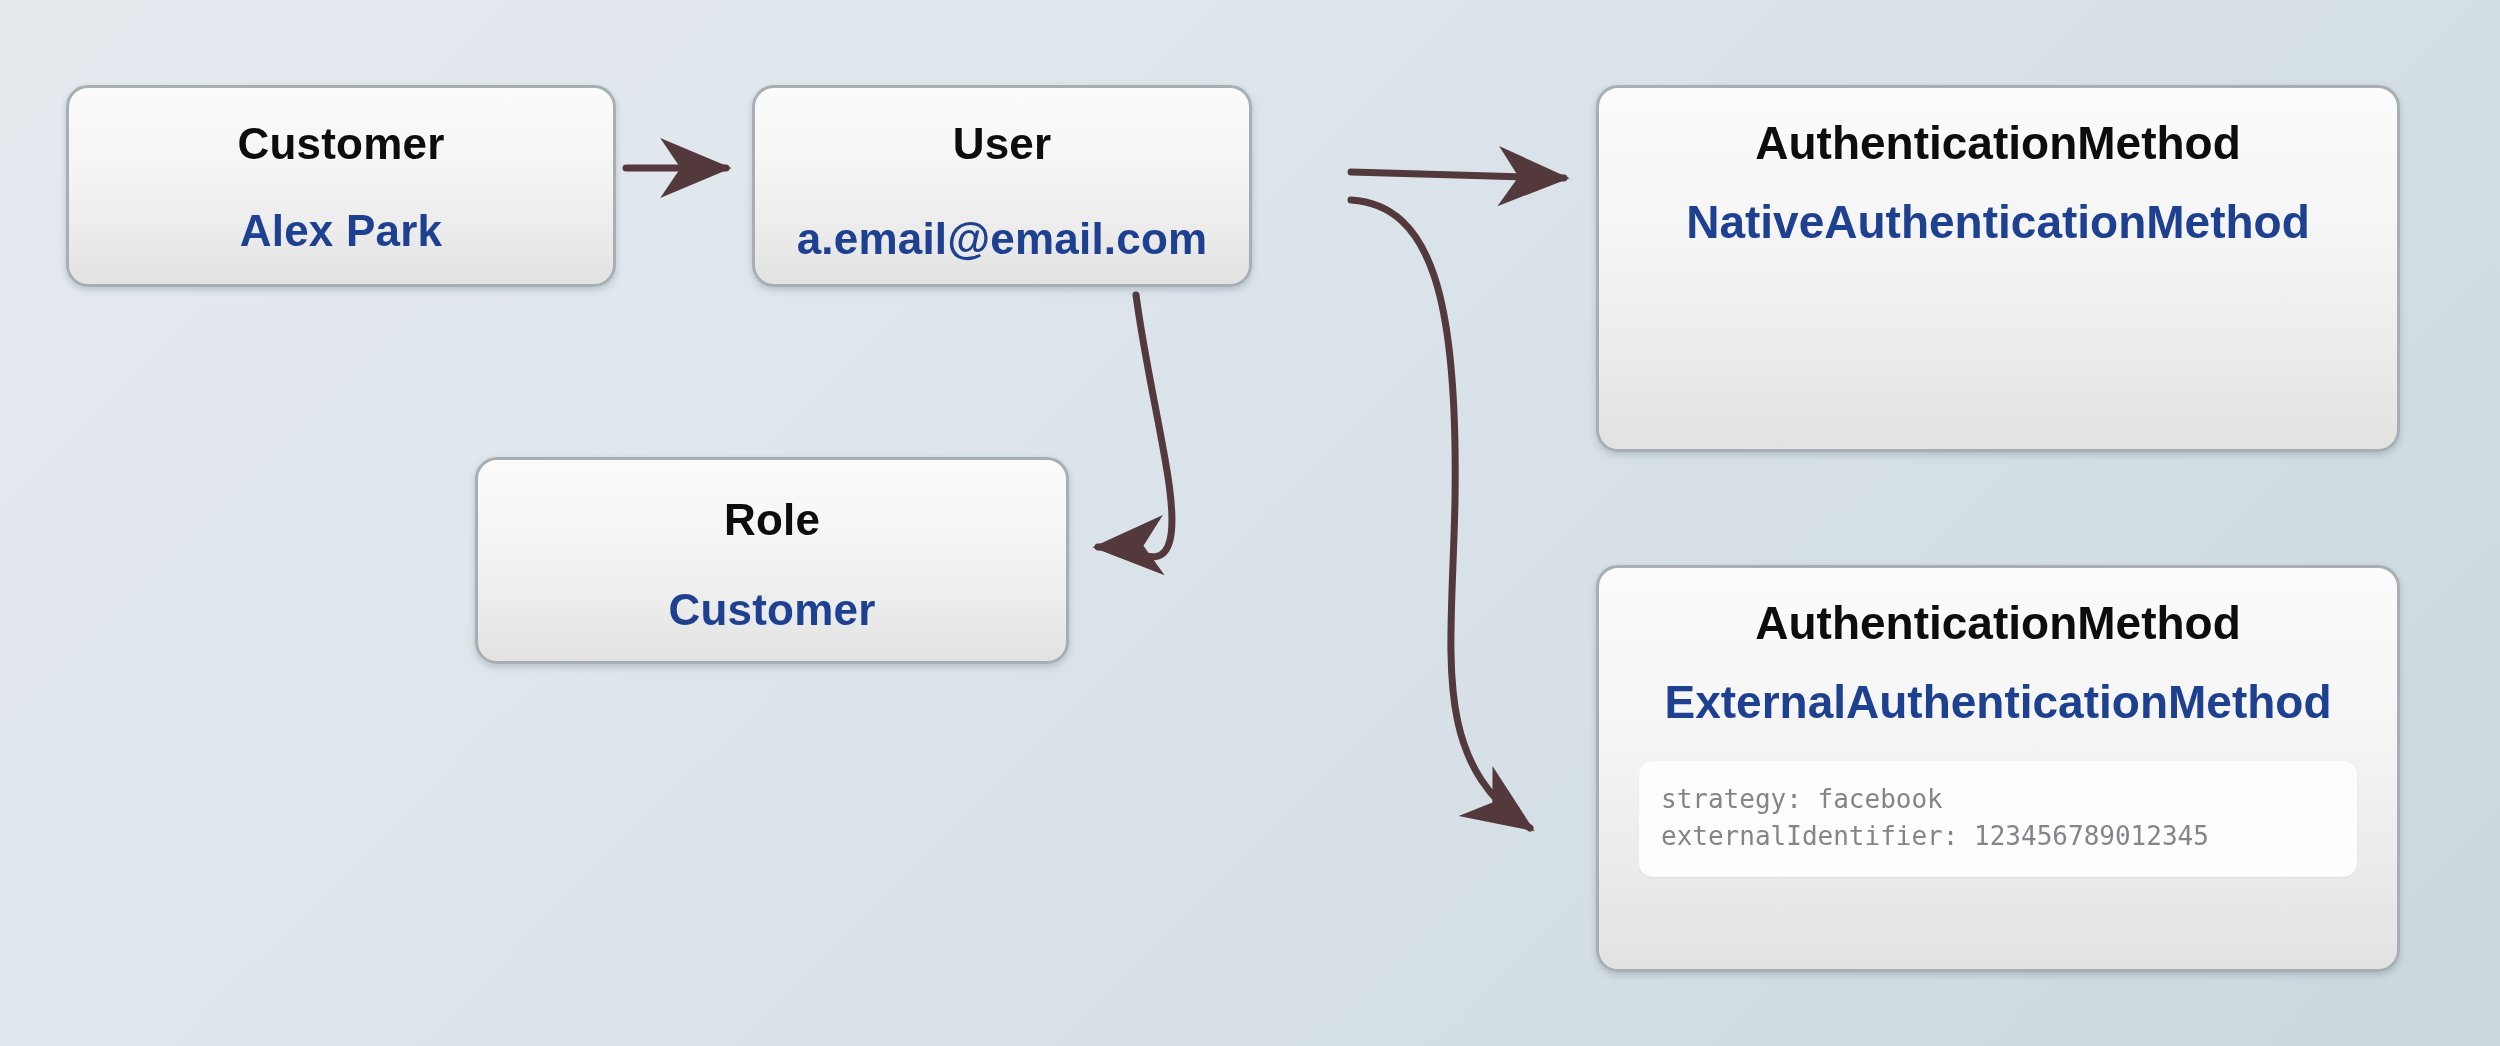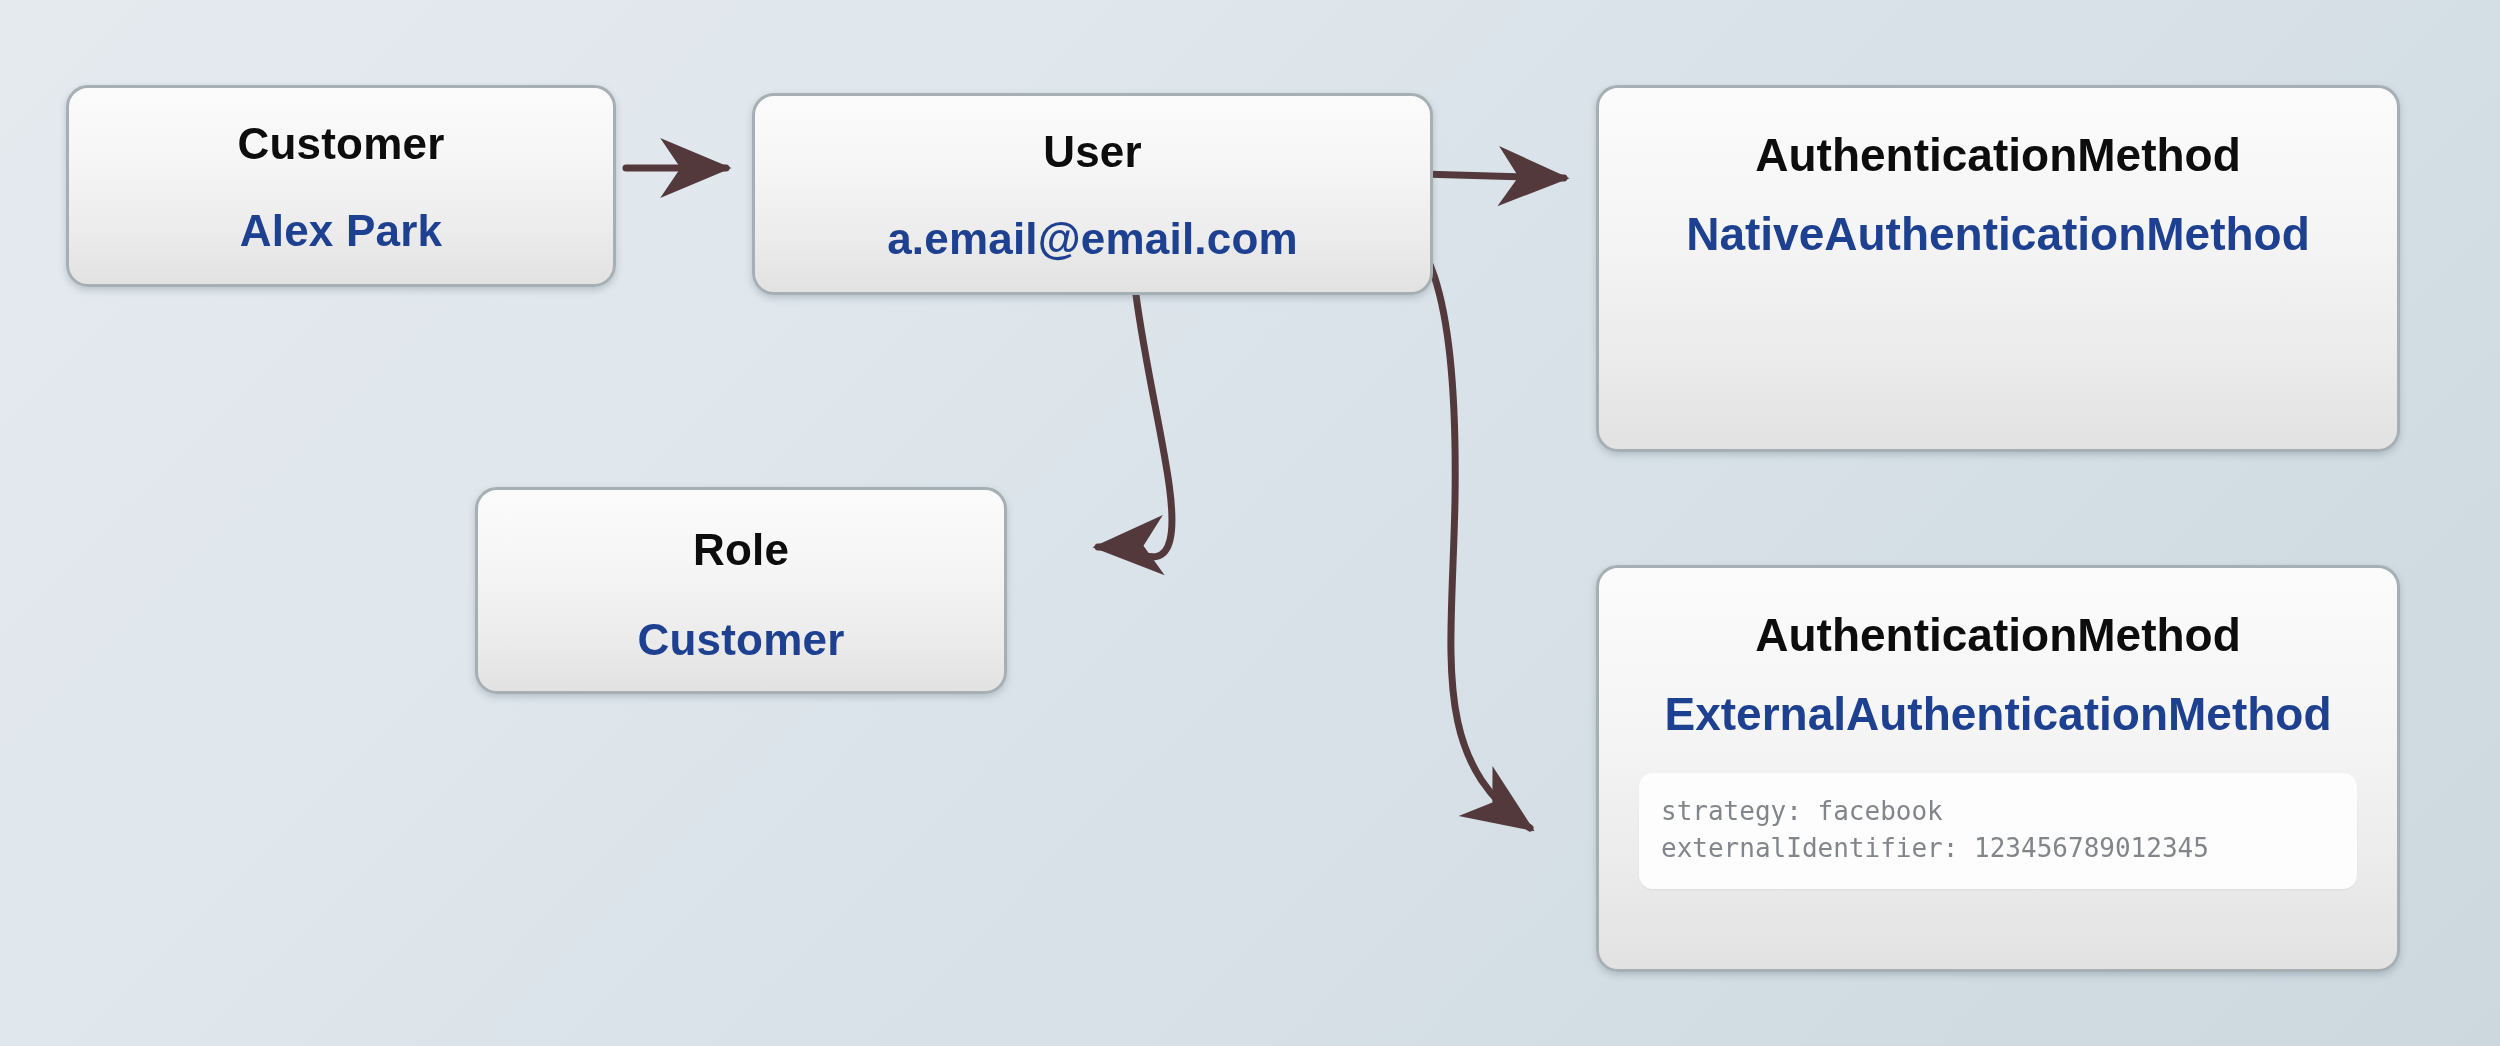--- a/index.html
+++ b/index.html
@@ -55,30 +55,30 @@
     color: #1e4090;
     text-align: right;
     white-space: nowrap;
   }
 
   
   .entity .node-title { font-size: 44px; letter-spacing: 0.2px; }
   .entity .node-sub   { font-size: 44px; letter-spacing: 0.2px; }
 
   #node-customer { left: 66px;  top: 85px;  width: 550px; height: 202px; }
-  #node-user     { left: 752px; top: 93px;  width: 681px; height: 202px; }
-  #node-role     { left: 475px; top: 457px; width: 532px; height: 207px; margin-top: 30px; }
+  #node-user     { left: 752px; top: 85px;  width: 500px; height: 202px; gap: 8px; }
+  #node-role     { left: 475px; top: 457px; width: 594px; height: 207px; }
 
   #node-customer .node-title, #node-user .node-title { margin-top: 31px; }
   #node-customer .node-sub,   #node-user .node-sub    { margin-top: 37px; }
   #node-role .node-title { margin-top: 35px; }
   #node-role .node-sub   { margin-top: 40px; }
 
   
-  .card { padding: 12px 40px; }
+  .card { padding: 0 40px; }
   .card .node-title { font-size: 46px; margin-top: 28px; }
   .card .node-sub   { font-size: 46px; margin-top: 25px; }
 
   #node-auth-native   { left: 1596px; top: 85px;  width: 804px; height: 367px; }
   #node-auth-external { left: 1596px; top: 565px; width: 804px; height: 407px; }
 
   .code-block {
     box-sizing: border-box;
     width: 100%;
     margin-top: 32px;

